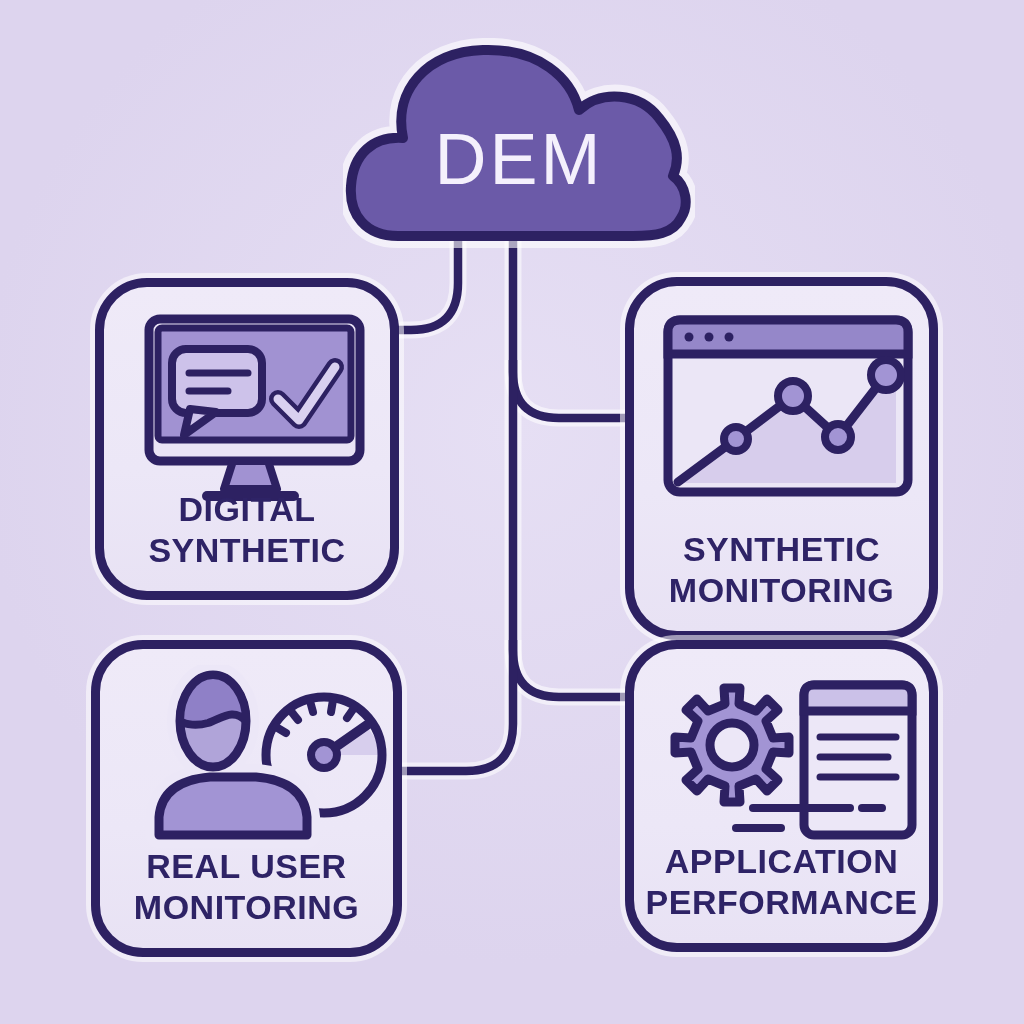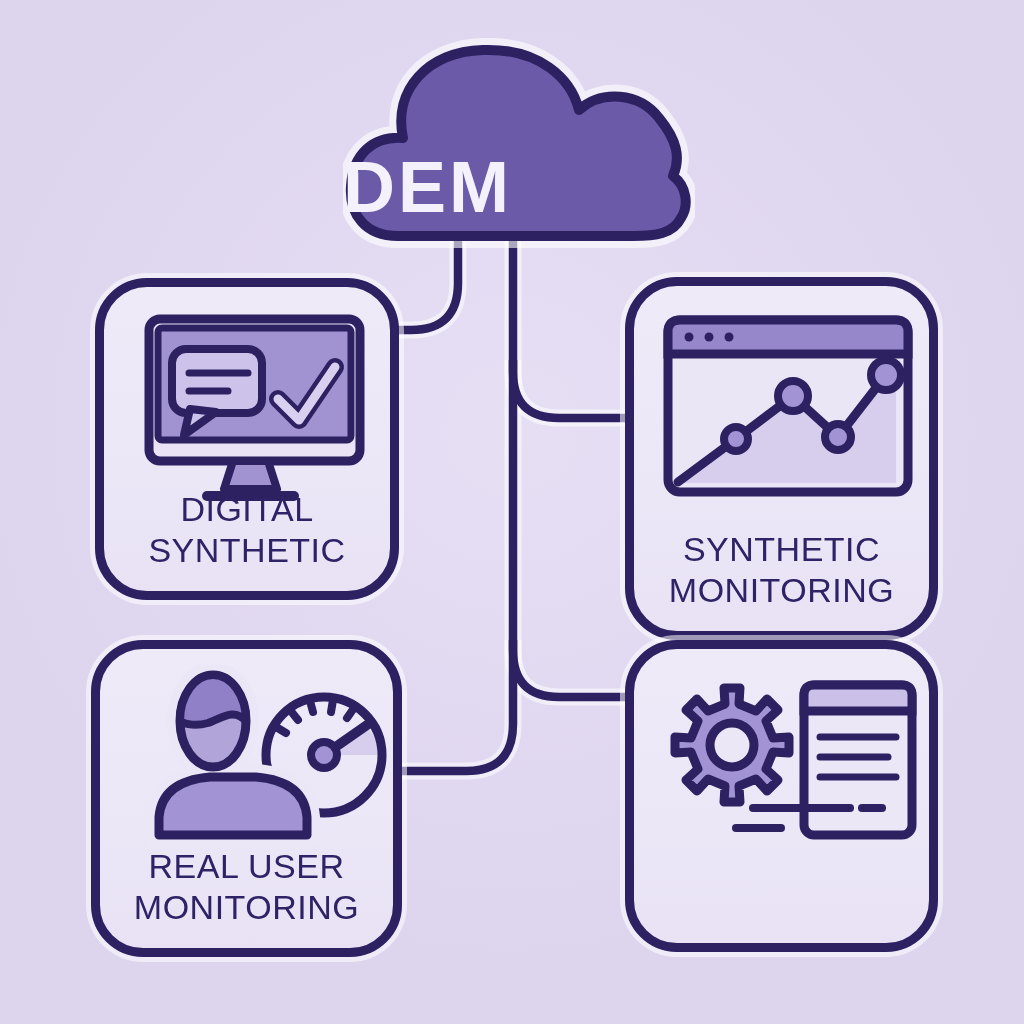--- a/index.html
+++ b/index.html
@@ -17,26 +17,26 @@
     background:radial-gradient(circle at 50% 42%, var(--bg-light) 0%, var(--bg) 68%);}
   .connectors{position:absolute;left:0;top:0;z-index:1}
   .connectors path{fill:none;stroke-linecap:butt}
   .halo-stroke{stroke:var(--halo);stroke-width:17px}
   .line-stroke{stroke:var(--outline);stroke-width:8.5px}
   .card{position:absolute;z-index:2;box-sizing:border-box;
     background:linear-gradient(180deg,#efeaf8 0%, var(--card-bg) 60%, #e8e2f4 100%);
     border:9px solid var(--outline);border-radius:52px;
     box-shadow:0 0 0 5px var(--halo)}
   .card-label{position:absolute;left:0;right:0;bottom:20px;text-align:center;
-    font-weight:normal;font-size:34px;line-height:1.2;letter-spacing:.5px;color:var(--label)}
+    font-weight:bold;font-size:34px;line-height:1.2;letter-spacing:.5px;color:var(--label)}
   .card-label span{display:block}
   .icon-svg{position:absolute}
   .cloud{position:absolute;left:343px;top:38px;width:352px;height:210px;z-index:3}
-  .cloud-label{position:absolute;left:0;right:0;top:108px;
-    font-weight:bold;font-size:72px;letter-spacing:3px;color:var(--cloud-text)}
+  .cloud-label{position:absolute;left:0;right:0;top:80px;text-align:center;
+    font-weight:normal;font-size:72px;letter-spacing:3px;color:var(--cloud-text)}
   .outline-stroke{stroke:var(--outline)}
 </style>
 </head>
 <body>
 
 <div class="stage">
 
   <svg class="connectors" width="1024" height="1024" viewBox="0 0 1024 1024" aria-hidden="true">
     <g>
       <path class="halo-stroke" d="M458,232 L458,283 Q458,330 411,330 L397,330"></path>
@@ -143,20 +143,24 @@
           <path d="M166,92 H234"></path>
           <path d="M166,112 H242"></path>
         </g>
       </g>
       <g class="outline-stroke" stroke-width="8" stroke-linecap="round" fill="none">
         <path d="M99,143 H196"></path>
         <path d="M208,143 H228"></path>
         <path d="M82,163 H127"></path>
       </g>
     </svg>
+    <div class="card-label">
+      <span>APPLICATION</span>
+      <span>PERFORMANCE</span>
+    </div>
   </div>
 
   <div class="cloud">
     <svg width="352" height="210" viewBox="0 0 352 210" aria-hidden="true">
       <path d="M55,198 C22,198 6,176 8,148 C10,116 30,98 60,100 C50,52 84,14 140,12 C196,10 228,40 236,72 C258,52 296,54 316,80 C334,102 338,120 330,138 C344,148 346,168 338,180 C330,196 312,198 290,198 Z" fill="none" stroke="rgba(255,255,255,.6)" stroke-width="24"></path>
       <path d="M55,198 C22,198 6,176 8,148 C10,116 30,98 60,100 C50,52 84,14 140,12 C196,10 228,40 236,72 C258,52 296,54 316,80 C334,102 338,120 330,138 C344,148 346,168 338,180 C330,196 312,198 290,198 Z" fill="var(--cloud-fill)" class="outline-stroke" stroke-width="10" stroke-linejoin="round"></path>
     </svg>
     <div class="cloud-label">DEM</div>
   </div>
 

